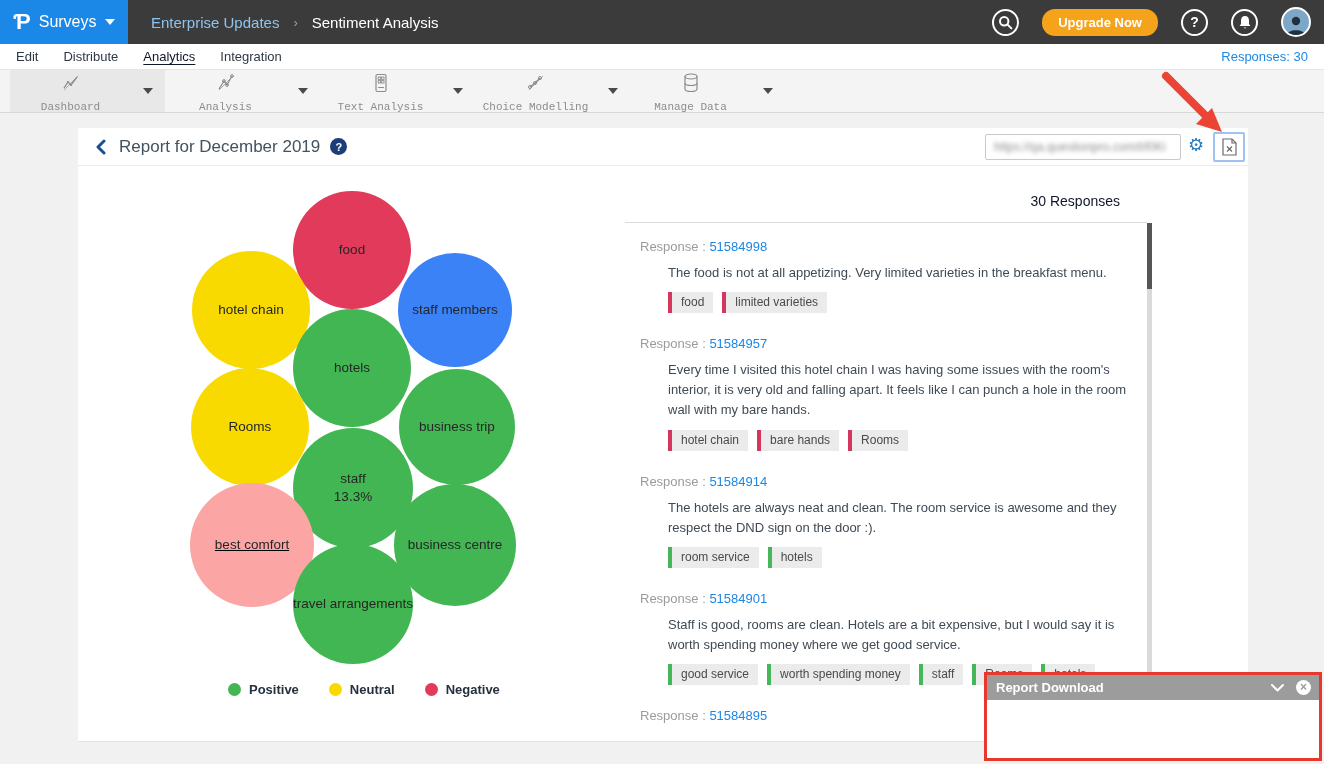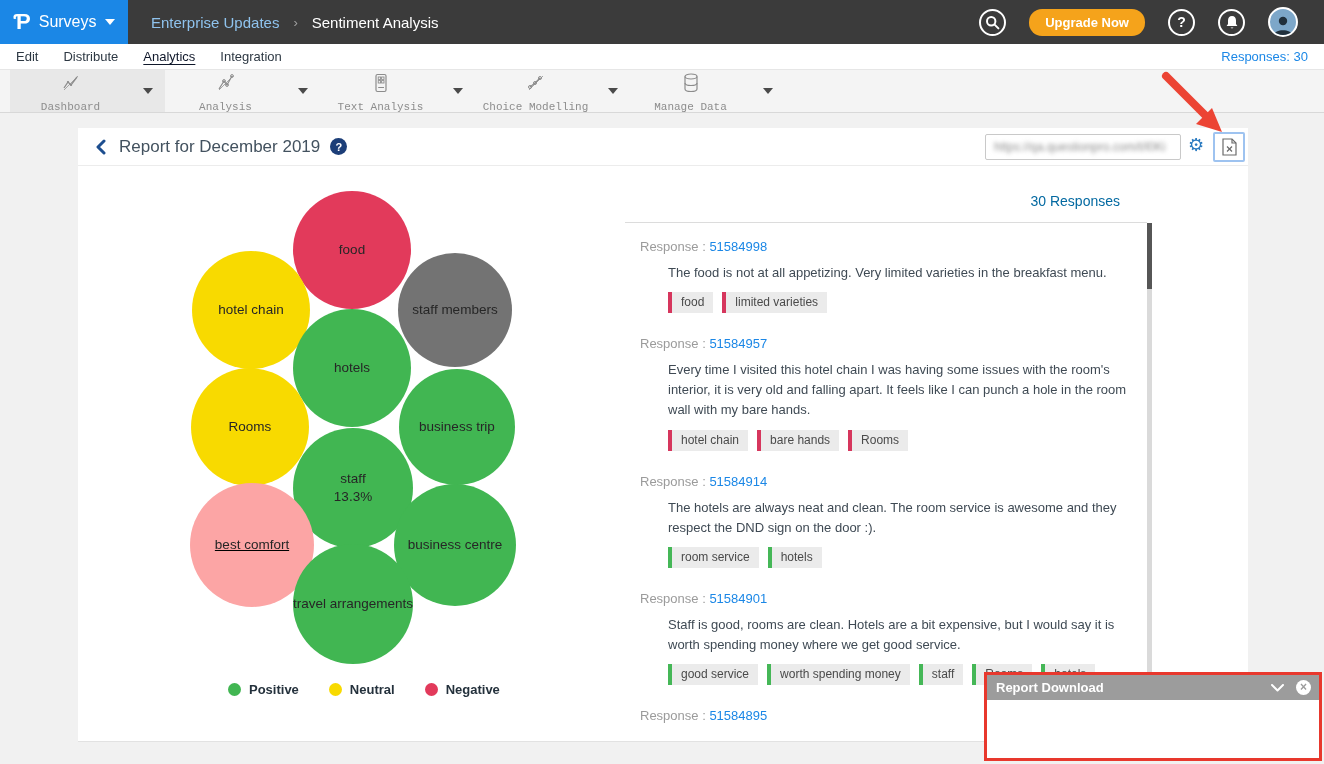--- a/index.html
+++ b/index.html
@@ -10,21 +10,21 @@
   
   .topbar { position:absolute; left:0; top:0; width:100%; height:44px; background:#3b3b3b; display:flex; align-items:center; }
   .logo-block { width:128px; height:44px; background:#1b87e6; display:flex; align-items:center; justify-content:center; gap:8px; cursor:pointer; }
   .logo-glyph { color:#fff; font-size:22px; font-weight:bold; line-height:1; }
   .logo-label { color:#fff; font-size:16px; }
   .caret-down { width:0; height:0; border-left:5px solid transparent; border-right:5px solid transparent; border-top:6px solid #fff; }
   .breadcrumb { display:flex; align-items:center; gap:14px; margin-left:23px; font-size:15px; }
   .crumb-survey { color:#8fc3ee; cursor:pointer; }
   .crumb-sep { color:#9f9f9f; font-size:13px; }
   .crumb-page { color:#ffffff; }
-  .topbar-right { margin-left:auto; display:flex; align-items:center; gap:23px; padding-right:26px; }
+  .topbar-right { margin-left:auto; display:flex; align-items:center; gap:23px; padding-right:13px; }
   .circle-btn { width:27px; height:27px; border:2px solid #fff; border-radius:50%; display:flex; align-items:center; justify-content:center; color:#fff; font-weight:bold; font-size:14px; cursor:pointer; flex:0 0 auto; }
   .upgrade-btn { background:#f5a31b; color:#fff; font-weight:bold; font-size:13px; border:none; border-radius:13px; padding:6px 16px; cursor:pointer; }
   .avatar { width:30px; height:30px; border-radius:50%; border:2px solid #fff; background:#7da7c9; overflow:hidden; display:flex; align-items:flex-end; justify-content:center; cursor:pointer; }
 
   
   .menubar { position:absolute; left:0; top:44px; width:100%; height:26px; background:#fff; border-bottom:1px solid #e6e6e6; display:flex; align-items:center; padding:0 16px; font-size:13px; }
   .menu-items { display:flex; align-items:center; gap:25px; }
   .menu-item { color:#2d3843; cursor:pointer; }
   .menu-item.active { color:#0f172a; text-decoration:underline; text-underline-offset:3px; }
   .responses-count { margin-left:auto; color:#1b87e6; }
@@ -52,21 +52,21 @@
   
   .bubble-layer { position:absolute; left:0; top:0; width:100%; height:100%; pointer-events:none; }
   .bubble { position:absolute; border-radius:50%; display:flex; flex-direction:column; align-items:center; justify-content:center; pointer-events:auto; cursor:pointer; }
   .bubble span { font-size:13.5px; color:#262626; white-space:nowrap; line-height:1.35; }
   .legend { position:absolute; left:228px; top:682px; display:flex; align-items:center; gap:30px; }
   .legend-item { display:flex; align-items:center; gap:8px; }
   .legend-dot { width:13px; height:13px; border-radius:50%; }
   .legend-label { font-size:13px; font-weight:bold; color:#24313c; }
 
   
-  .responses-header { position:absolute; left:880px; top:193px; width:240px; text-align:right; font-size:14px; color:#0369a1; }
+  .responses-header { position:absolute; left:880px; top:193px; width:240px; text-align:right; font-size:14px; color:#0f172a; }
   .responses-panel { position:absolute; left:625px; top:222px; width:522px; height:520px; border-top:1px solid #dcdcdc; overflow:hidden; padding:16px 0 0 15px; }
   .response-item { margin-bottom:23px; }
   .response-label { font-size:13px; color:#9b9b9b; }
   .response-id { color:#1b87e6; cursor:pointer; }
   .response-text { margin:9px 0 0 28px; width:470px; font-size:13px; color:#3f4a54; line-height:1.55; }
   .response-tags { margin:9px 0 0 28px; display:flex; flex-wrap:wrap; gap:9px; }
   .tag { background:#ebebeb; border-left:4px solid #999; padding:3px 9px 4px 9px; font-size:12px; color:#4a4a4a; white-space:nowrap; cursor:pointer; }
   .tag.Negative { border-left-color:#d6365d; }
   .tag.Positive { border-left-color:#45b757; }
   .scrollbar-track { position:absolute; left:1147px; top:223px; width:5px; height:518px; background:#dadada; }
@@ -243,21 +243,21 @@
     </div>
   </section>
 
   <div class="bubble-layer" id="bubble-layer">
       <div class="bubble" style="left: 293px; top: 191px; width: 118px; height: 118px; background: rgb(226, 58, 91);">
         <span>food</span>
       </div>
       <div class="bubble" style="left: 192px; top: 251px; width: 118px; height: 118px; background: rgb(248, 218, 0);">
         <span>hotel chain</span>
       </div>
-      <div class="bubble" style="left: 398px; top: 253px; width: 114px; height: 114px; background: #737373; align-items: center;">
+      <div class="bubble" style="left: 398px; top: 253px; width: 114px; height: 114px; background: #3b82f6; align-items: center;">
         <span>staff members</span>
       </div>
       <div class="bubble" style="left: 293px; top: 309px; width: 118px; height: 118px; background: rgb(65, 182, 82);">
         <span>hotels</span>
       </div>
       <div class="bubble" style="left: 191px; top: 368px; width: 118px; height: 118px; background: rgb(248, 218, 0);">
         <span>Rooms</span>
       </div>
       <div class="bubble" style="left: 399px; top: 369px; width: 116px; height: 116px; background: rgb(65, 182, 82);">
         <span>business trip</span>

